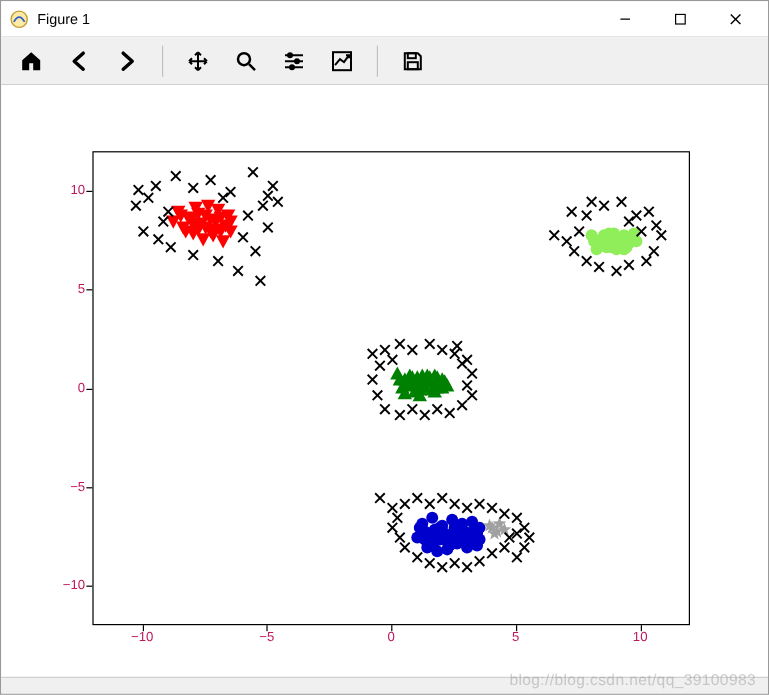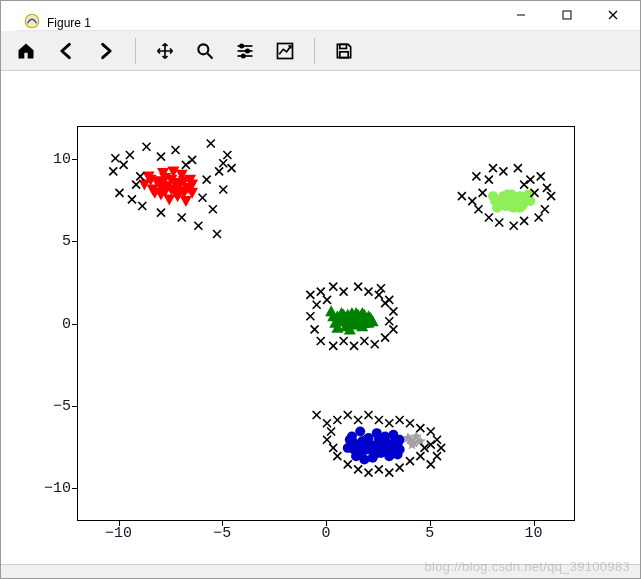--- a/index.html
+++ b/index.html
@@ -8,25 +8,24 @@
     background: #fff;
     width: 641px;
     height: 579px;
     overflow: hidden;
     border: 1px solid #999;
     position: relative;
   }
   .titlebar {
     height: 30px;
     display: flex;
-    align-items: flex-end;
+    align-items: center;
     padding: 0 4px;
     background: #fff;
     border-bottom: 1px solid #e5e5e5;
-    margin-left: 16px;
   }
   .titlebar .app-icon {
     width: 18px; height: 18px;
     margin: 0 6px 0 2px;
     display: flex; align-items: center; justify-content: center;
   }
   .titlebar .title { font-size: 12px; color: #000; flex: 0 0 auto; }
   .titlebar .spacer { flex: 1; }
   .win-btn {
     width: 46px; height: 30px;
@@ -61,21 +60,21 @@
     position: absolute;
     top: 70px; left: 0; right: 0; bottom: 14px;
     background: #fff;
   }
   .plot-frame {
     position: absolute;
     left: 76px; top: 55px;
     width: 498px; height: 395px;
     border: 1px solid #000;
   }
-  .axis-tick { position: absolute; font-size: 15px; color: #0f172a; font-family: Liberation Mono, monospace; }
+  .axis-tick { position: absolute; font-size: 11px; color: #be185d; font-family: Liberation Sans, sans-serif; }
   .xtick { top: 454px; transform: translateX(-50%); }
   .ytick { transform: translateY(-50%); text-align: right; width: 40px; }
   .tick-mark-x { position: absolute; width: 1px; height: 5px; background: #000; top: 450px; }
   .tick-mark-y { position: absolute; height: 1px; width: 5px; background: #000; left: 71px; }
 
   .statusbar {
     position: absolute;
     left: 0; right: 0; bottom: 0;
     height: 14px;
     background: #f0f0f0;

